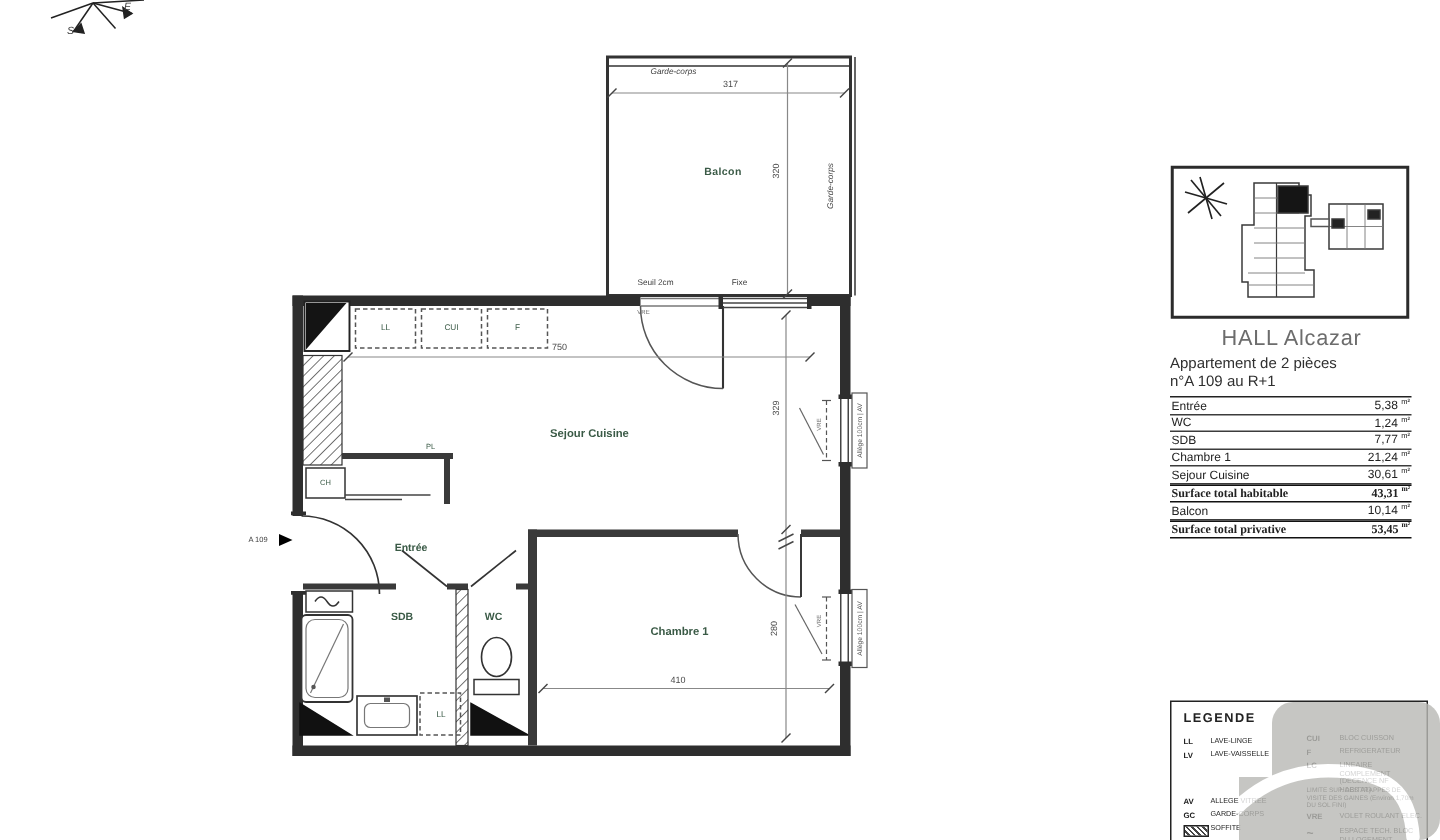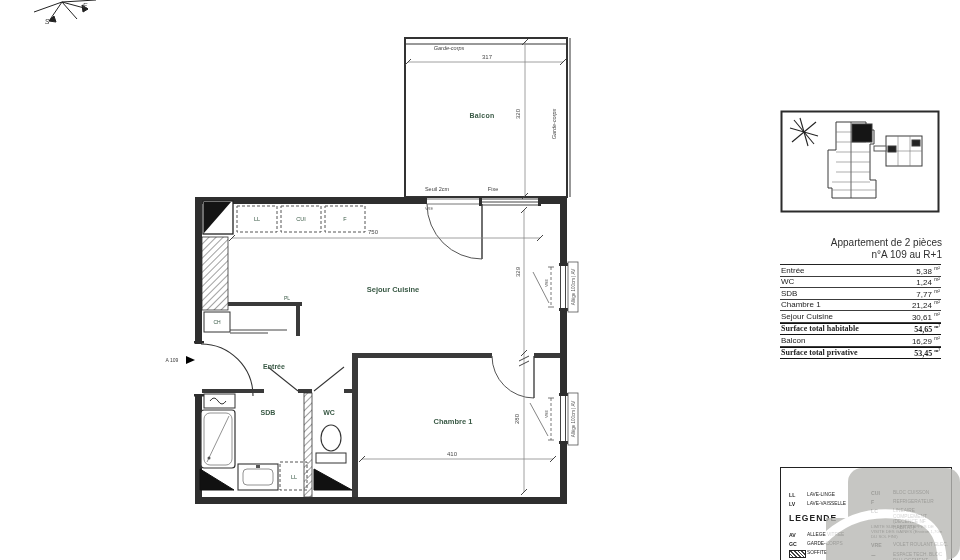--- a/index.html
+++ b/index.html
@@ -8,32 +8,32 @@
   .abs{position:absolute;}
   
   .lbl{position:absolute;transform:translate(-50%,-50%);white-space:nowrap;color:#3a5a46;}
   .ann{position:absolute;transform:translate(-50%,-50%);white-space:nowrap;color:#3c3c3c;}
   .dim{position:absolute;transform:translate(-50%,-50%);white-space:nowrap;color:#4a4a4a;}
   .vrot{transform:translate(-50%,-50%) rotate(-90deg) !important;}
   .ital{font-style:italic;}
   
   .title{position:absolute;left:780px;width:162px;text-align:center;color:#6c6c6c;
          font-size:14.5px;letter-spacing:.5px;}
-  .subtitle{position:absolute;left:780px;width:162px;text-align:right;color:#2f2f2f;font-size:10px;}
+  .subtitle{position:absolute;left:780px;width:162px;text-align:left;color:#2f2f2f;font-size:10px;}
   .table{position:absolute;left:780px;top:264px;width:161px;border-top:1.5px solid #222;}
   .trow{display:flex;justify-content:space-between;align-items:center;height:10.5px;
         border-bottom:1px solid #3c3c3c;font-size:8px;padding:0 1px;}
   .trow .val{white-space:nowrap;}
   .trow .unit{font-size:5px;vertical-align:super;}
   .trow.bold{font-weight:bold;border-bottom:1.5px solid #111;}
   .trow.bold{border-top:0.5px solid #111;font-family:Liberation Serif, serif;}
   
   .legend{position:absolute;left:780px;top:467px;width:170px;height:115px;
           border:1.6px solid #222;background:#fff;z-index:4;}
-  .lg-title{position:absolute;left:8px;top:5px;font-size:8.5px;font-weight:bold;letter-spacing:1px;color:#222;margin-top:40px;}
+  .lg-title{position:absolute;left:8px;top:5px;font-size:8.5px;font-weight:bold;letter-spacing:1px;color:#222;}
   .lg-abbr{position:absolute;font-size:5.2px;font-weight:bold;color:#222;white-space:nowrap;}
   .lg-desc{position:absolute;font-size:4.8px;color:#222;line-height:1.15;}
   .lg-note{position:absolute;font-size:4.3px;color:#222;line-height:1.2;}
   .hatchsw{position:absolute;width:15px;height:6px;border:.5px solid #222;
            background:repeating-linear-gradient(45deg,#fff 0 1.6px,#444 1.6px 2.6px);}
   .wm{position:absolute;left:826px;top:460px;z-index:6;pointer-events:none;}
 </style>
 </head>
 <body>
 
@@ -239,20 +239,21 @@
       <rect x="106" y="26" width="36" height="30"></rect>
       <line x1="118" y1="26" x2="118" y2="56" stroke="#777" stroke-width="0.6"></line>
       <line x1="130" y1="26" x2="130" y2="56" stroke="#777" stroke-width="0.6"></line>
       <line x1="106" y1="41" x2="142" y2="41" stroke="#777" stroke-width="0.6"></line>
       <rect x="108" y="36" width="8" height="6" fill="#222"></rect>
       <rect x="132" y="30" width="8" height="6" fill="#222"></rect>
       <rect x="94" y="36" width="12" height="5" stroke="#555"></rect>
     </g>
   </svg>
 
+  <div class="title" style="top:218px">HALL Alcazar</div>
   <div class="subtitle" style="top:237px">Appartement de 2 pièces</div>
   <div class="subtitle" style="top:249px">n°A 109 au R+1</div>
 
   <div class="table">
     <div class="trow">
       <span>Entrée</span>
       <span class="val"><span>5,38</span> <span class="unit">m²</span></span>
     </div>
     <div class="trow">
       <span>WC</span>
@@ -265,25 +266,25 @@
     <div class="trow">
       <span>Chambre 1</span>
       <span class="val"><span>21,24</span> <span class="unit">m²</span></span>
     </div>
     <div class="trow">
       <span>Sejour Cuisine</span>
       <span class="val"><span>30,61</span> <span class="unit">m²</span></span>
     </div>
     <div class="trow bold">
       <span>Surface total habitable</span>
-      <span class="val"><span>54,65</span> <span class="unit">m²</span></span>
+      <span class="val"><span>43,31</span> <span class="unit">m²</span></span>
     </div>
     <div class="trow">
       <span>Balcon</span>
-      <span class="val"><span>16,29</span> <span class="unit">m²</span></span>
+      <span class="val"><span>10,14</span> <span class="unit">m²</span></span>
     </div>
     <div class="trow bold">
       <span>Surface total privative</span>
       <span class="val"><span>53,45</span> <span class="unit">m²</span></span>
     </div>
   </div>
 
   <div class="legend">
     <span class="lg-title">LEGENDE</span>
 

